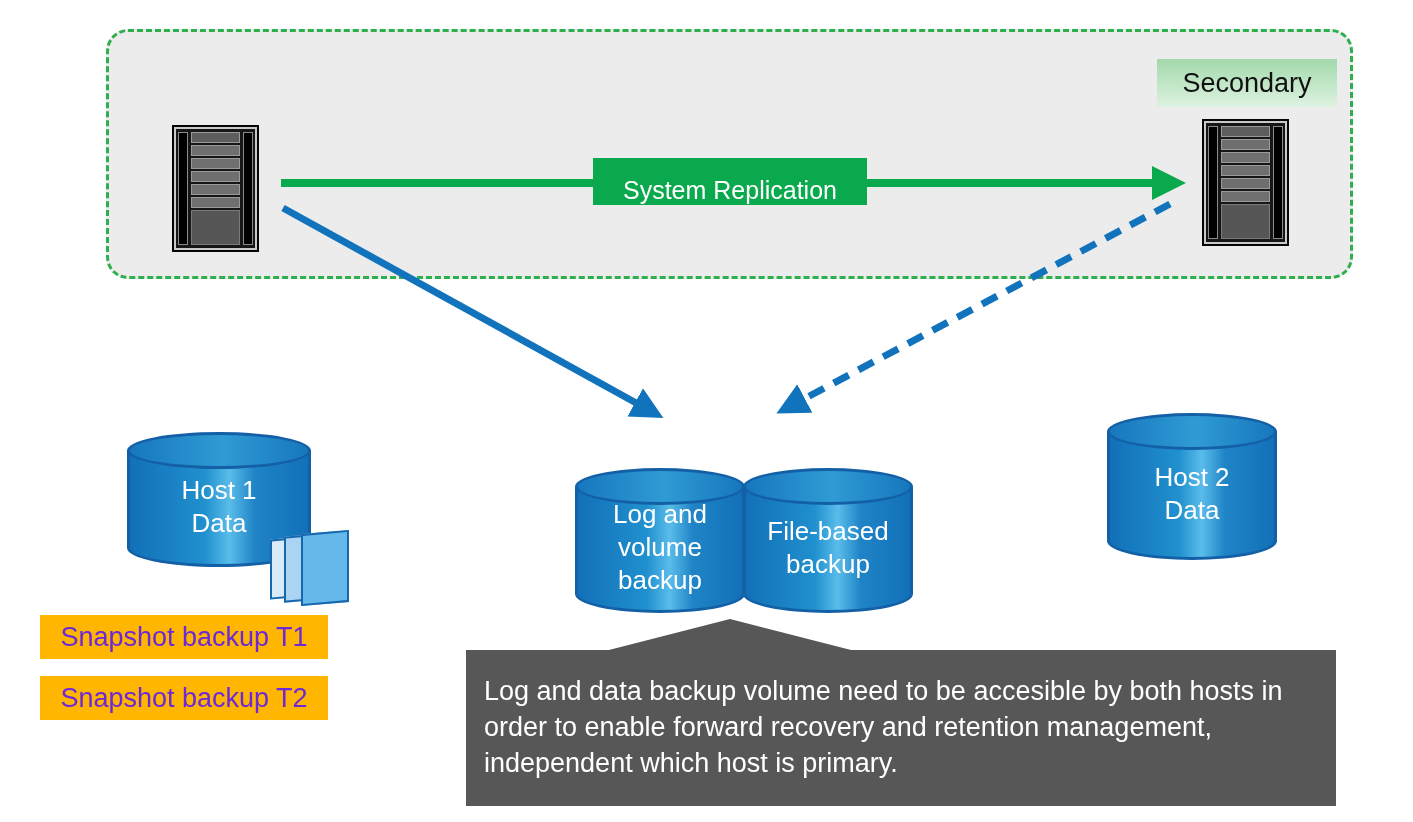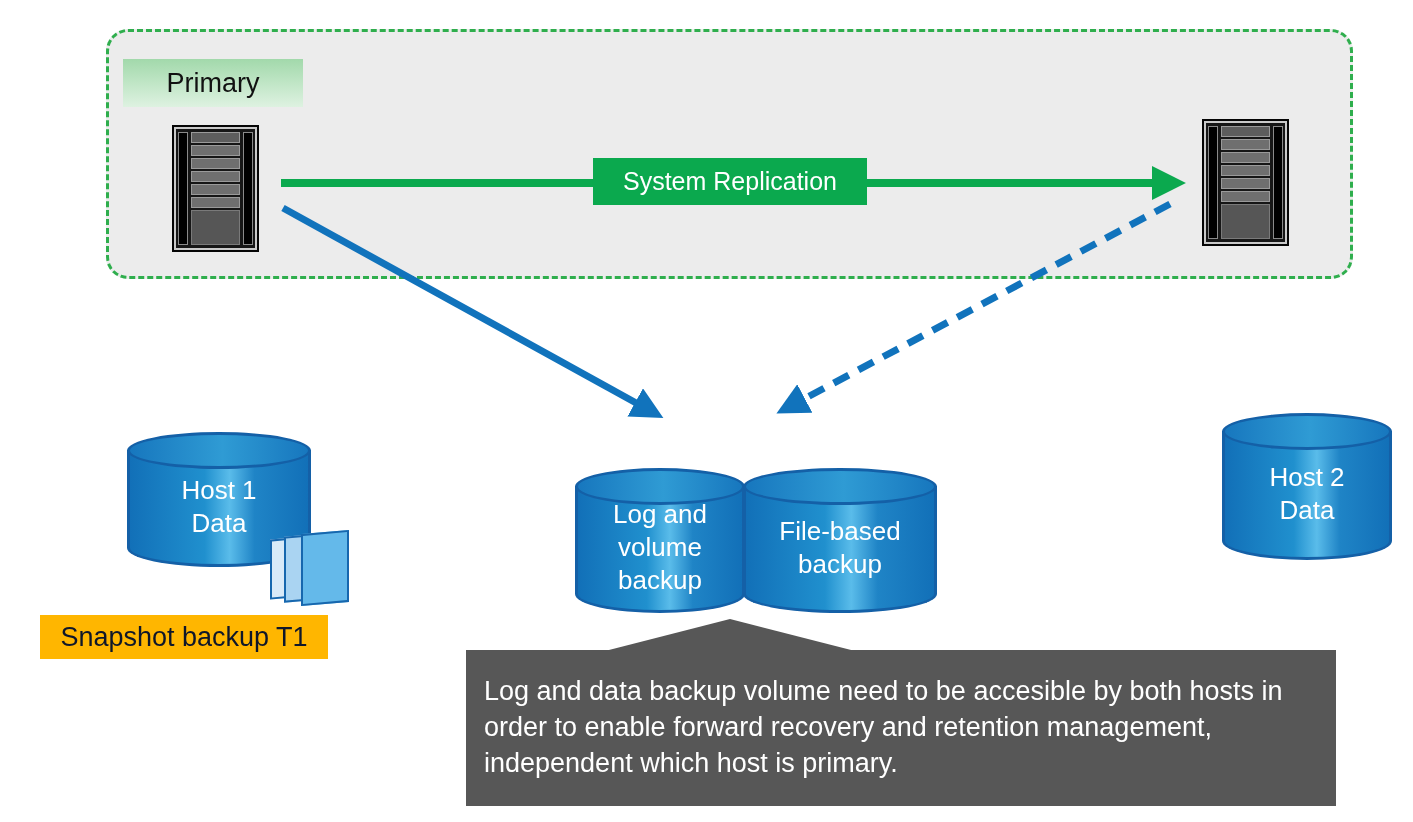--- a/index.html
+++ b/index.html
@@ -13,21 +13,21 @@
     box-sizing:border-box; z-index:0;
   }
 
   
   #arrows { position:absolute; left:0; top:0; width:1413px; height:822px; z-index:1; }
 
   
   .repl-label {
     position:absolute; left:593px; top:158px; width:274px; height:47px;
     background:#0BA94E; color:#ffffff; font-size:25px;
-    display:flex; align-items:center; justify-content:center; z-index:2;
+    display:flex; align-items:flex-end; justify-content:center; z-index:2;
   }
 
   
   .badge {
     position:absolute; width:180px; height:48px;
     background:linear-gradient(180deg,#A2D9AB 0%,#DEF2E1 100%);
     color:#111; font-size:27px;
     display:flex; align-items:center; justify-content:center; z-index:3;
   }
   .badge.primary   { left:123px; top:59px; }
@@ -62,34 +62,34 @@
     background:linear-gradient(90deg,#1270B8 0%,#2090CE 42%,#5ABCEA 56%,#1F84C6 70%,#1270B8 100%);
     z-index:1;
   }
   .cyl .lbl {
     position:absolute; left:0; right:0; top:14px; bottom:0; z-index:3;
     display:flex; flex-direction:column; align-items:center; justify-content:center;
     color:#ffffff; font-size:26px; line-height:33px; text-align:center;
   }
   .cyl.host1   { left:127px;  top:432px; width:184px; height:135px; }
   .cyl.logcat  { left:535px;  top:468px; width:170px; height:145px;margin-left:40px; }
-  .cyl.filebk  { left:743px;  top:468px; width:194px; height:145px;text-decoration:underline; }
-  .cyl.host2   { left:1222px; top:413px; width:170px; height:147px; }
+  .cyl.filebk  { left:743px;  top:468px; width:170px; height:145px;text-decoration:underline; }
+  .cyl.host2   { left:1107px; top:413px; width:170px; height:147px; }
 
   
   .snap-stack { position:absolute; left:268px; top:528px; width:90px; height:80px; z-index:4; }
   .page { position:absolute; border:2px solid #1767AE; box-sizing:border-box; transform:skewY(-5deg); }
   .page.p1 { left:2px;  top:10px; width:36px; height:60px; background:#D9EAF8; }
   .page.p2 { left:16px; top:7px;  width:40px; height:66px; background:#AAD4F2; }
   .page.p3 { left:33px; top:4px;  width:48px; height:72px; background:#64B9EA; }
 
   
   .snap-label {
     position:absolute; left:40px; width:288px; height:44px;
-    background:#FFB600; color:#0f172a; font-size:27px;
+    background:#FFB600; color:#6d28d9; font-size:27px;
     display:flex; align-items:center; justify-content:center; z-index:2;
   }
   .snap-label.t1 { top:615px; }
   .snap-label.t2 { top:676px; }
 
   
   .callout {
     position:absolute; left:466px; top:650px; width:870px; height:156px;
     background:#575757; color:#ffffff; font-size:27px; line-height:36px;
     box-sizing:border-box; padding:23px 4px 0 18px; z-index:2;
@@ -118,22 +118,22 @@
     </defs>
     <line x1="281" y1="183" x2="1155" y2="183" stroke-width="8" marker-end="url(#mGreen)" stroke="#0BA94E"></line>
     <line x1="283" y1="208" x2="638" y2="404" stroke-width="7" marker-end="url(#mBlue)" stroke="#1173BC"></line>
     <line x1="1170" y1="204" x2="802" y2="400" stroke-width="7" stroke-dasharray="17 11" marker-end="url(#mBlue)" stroke="#1173BC"></line>
   </svg>
 
   <div class="repl-label">
     <span>System Replication</span>
   </div>
 
-  <div class="badge primary">
-    <span>Primary</span>
+  <div class="badge secondary">
+    <span>Secondary</span>
   </div>
 
   <div class="server primary">
     <div class="rail"></div>
     <div class="bays">
       <div class="slat first"></div>
       <div class="slat"></div>
       <div class="slat"></div>
       <div class="slat"></div>
       <div class="slat"></div>
@@ -196,19 +196,22 @@
 
   <div class="snap-stack">
     <div class="page p1"></div>
     <div class="page p2"></div>
     <div class="page p3"></div>
   </div>
 
   <div class="snap-label t1">
     <span>Snapshot backup T1</span>
   </div>
+  <div class="snap-label t2">
+    <span>Snapshot backup T2</span>
+  </div>
 
   <div class="callout-tip"></div>
   <div class="callout">
     <span>Log and data backup volume need to be accesible by both hosts in order to enable forward recovery and retention management, independent which host is primary.</span>
   </div>
 
 </div>
 
 </body></html>

